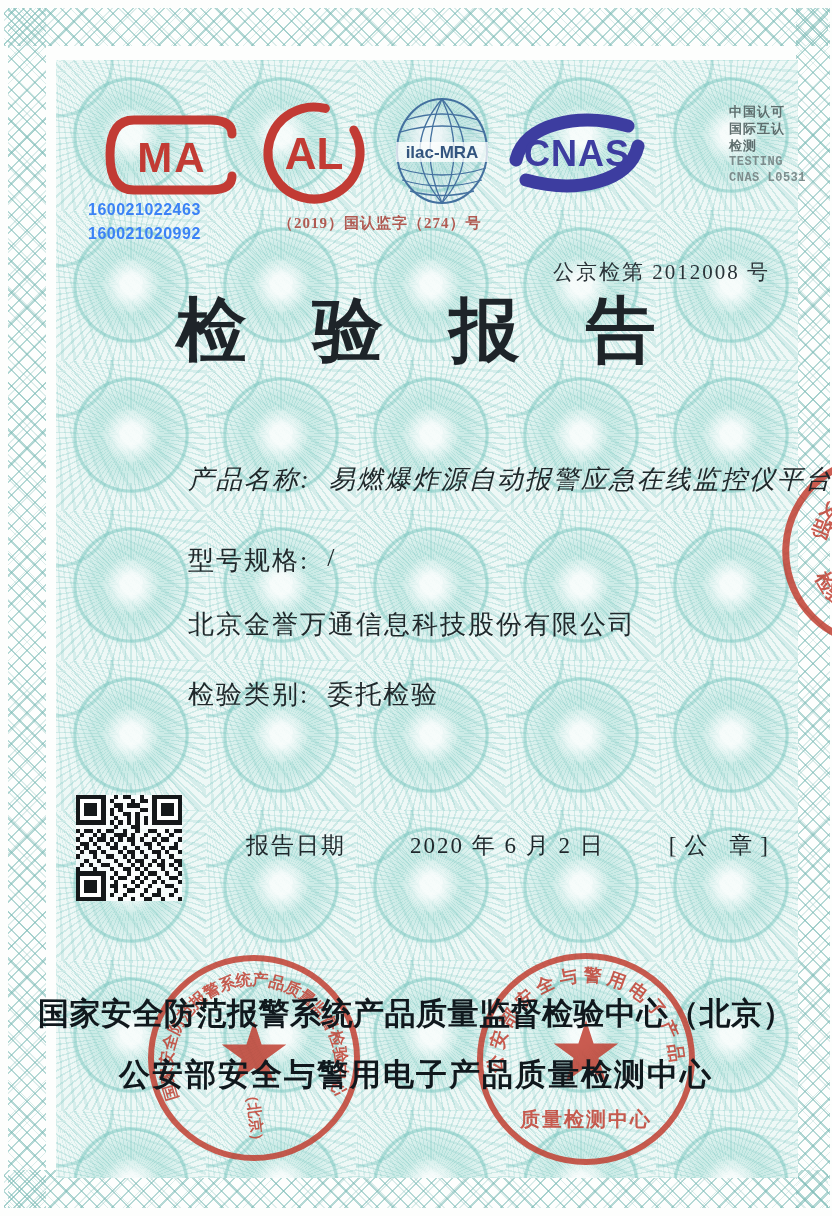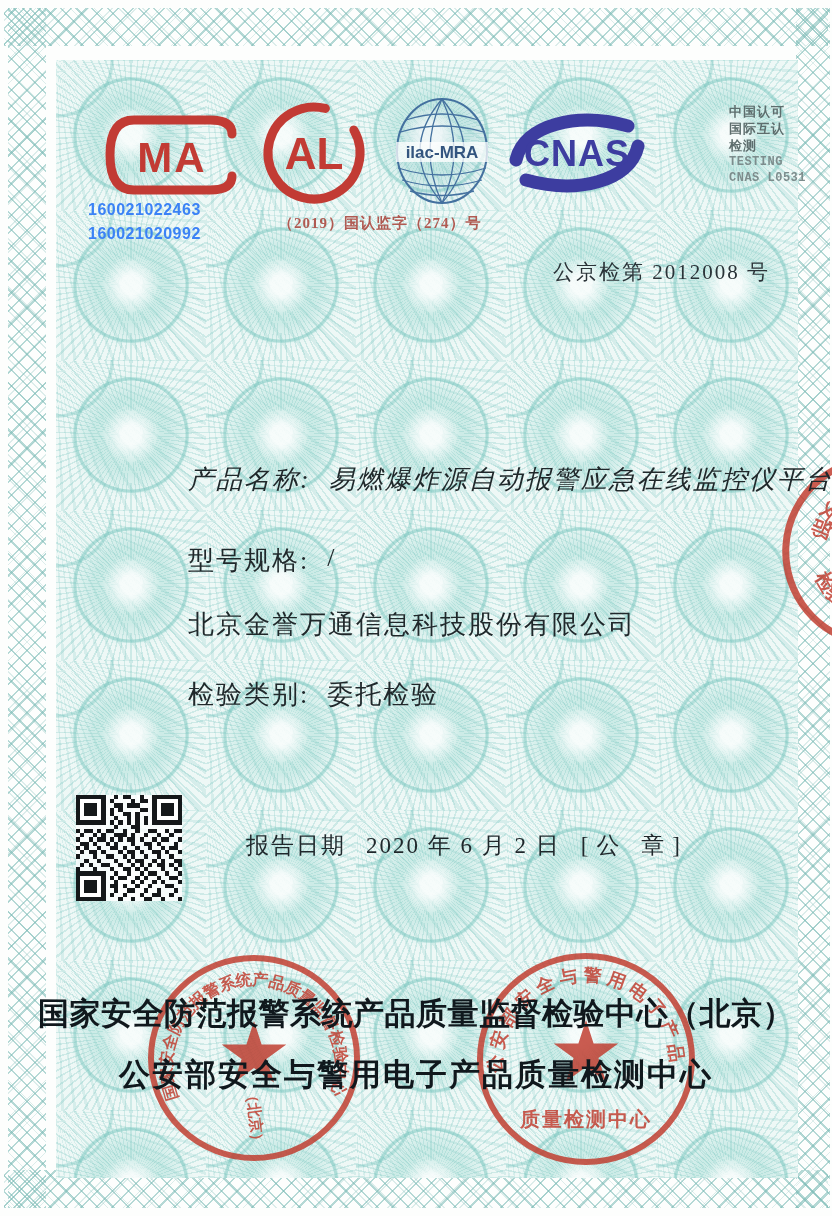--- a/index.html
+++ b/index.html
@@ -42,21 +42,21 @@
   .accred{font-family:Liberation Mono, monospace;line-height:1.32;margin-left:37px;}
   .accred .cjk{font-size:13px;font-weight:bold;color:#5d6d6d;letter-spacing:1px;}
   .accred .lat{font-size:12px;font-weight:bold;color:#7c8c8c;letter-spacing:.5px;}
   .certnums{font-family:"Liberation Sans","DejaVu Sans",sans-serif;font-weight:bold;
     font-size:16px;color:#3b82f6;line-height:1.5;letter-spacing:.5px;}
   .approval{font-size:15px;font-weight:bold;color:#b05a52;letter-spacing:1px;}
   .report-no{font-size:21px;color:#2a3338;letter-spacing:2px;}
   .big-title{left:0;right:0;top:292px;text-align:center;font-size:70px;font-weight:600;
     color:#1e2429;letter-spacing:.95em;text-indent:.95em;line-height:1.1;}
   .field{left:188px;font-size:26px;color:#20282b;display:flex;gap:18px;letter-spacing:2px;white-space:nowrap;}
-  .date-row{left:246px;top:830px;font-size:23px;color:#1f272b;display:flex;gap:20px;letter-spacing:2px;}
+  .date-row{left:246px;top:830px;font-size:23px;color:#1f272b;display:flex;gap:64px;letter-spacing:2px;}
   .seal-note{letter-spacing:8px;}
   .footer-line{left:30px;right:30px;text-align:center;font-weight:bold;color:#10181d;white-space:nowrap;}
   .footer-1{top:993px;font-size:31px;letter-spacing:0.5px;}
   .footer-2{top:1054px;font-size:31px;letter-spacing:2px;}
   .stamp{opacity:.82;}
   svg{display:block;}
 </style>
 </head>
 <body>
 
@@ -151,20 +151,21 @@
 
     <div class="abs certnums" style="left:88px;top:198px;">
       <div>160021022463</div>
       <div>160021020992</div>
     </div>
 
     <div class="abs approval" style="left:278px;top:214px;">（2019）国认监字（274）号</div>
 
     <div class="abs report-no" style="left:553px;top:258px;">公京检第 2012008 号</div>
 
+    <div class="abs big-title">检验报告</div>
 
     <div class="abs field" style="top:462px;font-style:italic;">
       <span>产品名称:</span>
       <span>易燃爆炸源自动报警应急在线监控仪平台</span>
     </div>
     <div class="abs field" style="top:543px;">
       <span>型号规格:</span>
       <span>/</span>
     </div>
     <div class="abs field" style="top:607px;">

